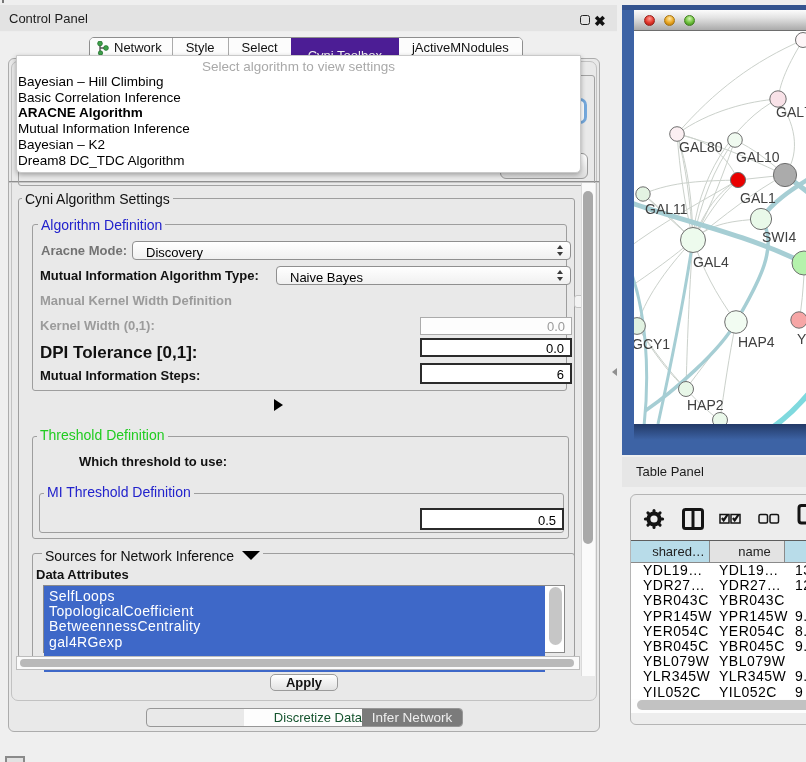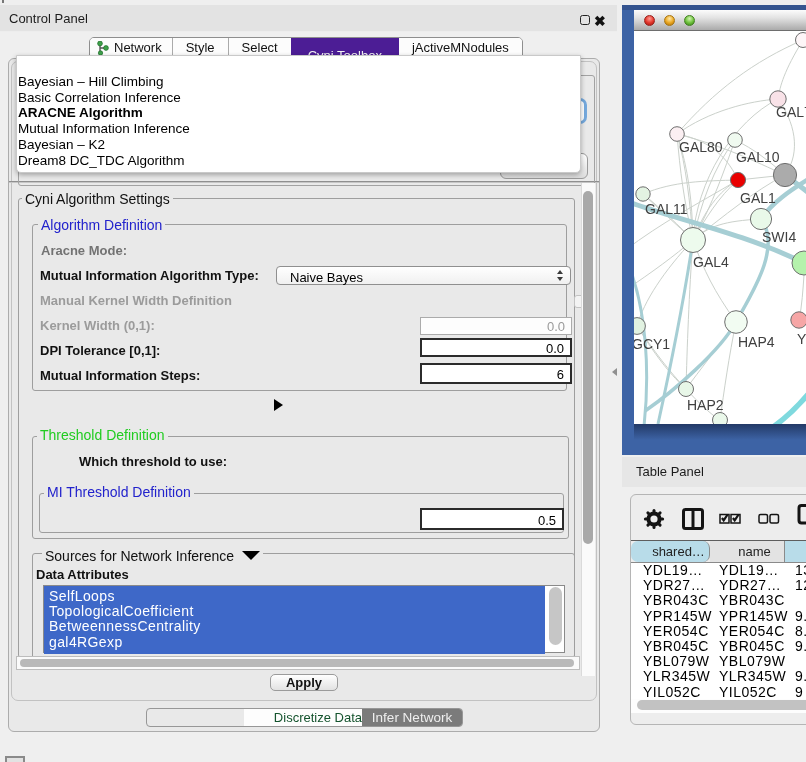--- a/index.html
+++ b/index.html
@@ -30,56 +30,61 @@
   <div class="abs" style="left:545px;top:93px;width:42px;height:26px;border:3px solid #74a8dc;border-radius:7px;background:#fff;"></div>
   <div class="abs" style="left:500px;top:148px;width:88px;height:26px;border:1px solid #9a9a9a;border-radius:6px;background:linear-gradient(#ffffff,#dcdcdc);"></div>
 
   <div class="abs" style="left:18px;top:193px;width:557px;height:460px;border:1px solid #9e9e9e;border-radius:3px;"></div>
   <div class="abs" style="left:22px;top:186px;background:#e9e9e9;padding:0 3px;font-size:14px;color:#111;">Cyni Algorithm Settings</div>
 
   <div class="abs" style="left:32px;top:219px;width:535px;height:167px;border:1px solid #9e9e9e;border-radius:3px;"></div>
   <div class="abs" style="left:38px;top:212px;background:#e9e9e9;padding:0 3px;font-size:14px;color:#2222cc;">Algorithm Definition</div>
 
   <div class="abs" style="left:41px;top:238px;font-size:13px;font-weight:bold;color:#737373;">Aracne Mode:</div>
+  <div class="abs combo" style="left:132px;top:236px;width:439px;height:19px;">
+      <span>Discovery</span>
+      <i class="up"></i>
+      <i class="dn"></i>
+    </div>
 
   <div class="abs" style="left:40px;top:263px;font-size:13px;font-weight:bold;color:#111;">Mutual Information Algorithm Type:</div>
   <div class="abs combo" style="left:276px;top:261px;width:295px;height:19px;">
       <span>Naive Bayes</span>
       <i class="up"></i>
       <i class="dn"></i>
     </div>
 
   <div class="abs" style="left:40px;top:288px;font-size:13px;font-weight:bold;color:#9b9b9b;">Manual Kernel Width Definition</div>
   <div class="abs" style="left:574px;top:290px;width:13px;height:13px;border:1px solid #c3c3c3;border-radius:3px;background:#f3f3f3;"></div>
 
   <div class="abs" style="left:40px;top:313px;font-size:13px;font-weight:bold;color:#9b9b9b;">Kernel Width (0,1):</div>
   <div class="abs" style="left:420px;top:312px;width:152px;height:18px;border:1px solid #ababab;background:#fdfdfd;font-size:13px;color:#9b9b9b;text-align:right;padding:1px 6px 0 0;">0.0</div>
 
-  <div class="abs" style="left:40px;top:338px;font-size:13px;font-weight:bold;color:#111;">DPI Tolerance [0,1]:</div>
+  <div class="abs" style="left:40px;top:338px;font-size:17px;font-weight:bold;color:#111;">DPI Tolerance [0,1]:</div>
   <div class="abs" style="left:420px;top:333px;width:152px;height:19px;border:2px solid #2b2b2b;background:#fff;font-size:13px;color:#000;text-align:right;padding:1px 6px 0 0;">0.0</div>
 
   <div class="abs" style="left:40px;top:363px;font-size:13px;font-weight:bold;color:#111;">Mutual Information Steps:</div>
   <div class="abs" style="left:420px;top:358px;width:152px;height:21px;border:2px solid #2b2b2b;background:#fff;font-size:13px;color:#000;text-align:right;padding:2px 6px 0 0;">6</div>
 
   <div class="abs" style="left:274px;top:394px;width:0;height:0;border-left:9px solid #000;border-top:6px solid transparent;border-bottom:6px solid transparent;"></div>
 
   <div class="abs" style="left:32px;top:431px;width:537px;height:103px;border:1px solid #9e9e9e;border-radius:3px;"></div>
   <div class="abs" style="left:37px;top:422px;background:#e9e9e9;padding:0 3px;font-size:14px;color:#21cc21;">Threshold Definition</div>
   <div class="abs" style="left:79px;top:449px;font-size:13px;font-weight:bold;color:#111;">Which threshold to use:</div>
 
   <div class="abs" style="left:39px;top:488px;width:525px;height:40px;border:1px solid #9e9e9e;border-radius:3px;"></div>
   <div class="abs" style="left:44px;top:479px;background:#e9e9e9;padding:0 3px;font-size:14px;color:#2222cc;">MI Threshold Definition</div>
   <div class="abs" style="left:420px;top:503px;width:144px;height:22px;border:2px solid #2b2b2b;background:#fff;font-size:13px;color:#000;text-align:right;padding:3px 6px 0 0;">0.5</div>
 
   <div class="abs" style="left:32px;top:548px;width:543px;height:116px;border:1px solid #9e9e9e;border-radius:3px;"></div>
   <div class="abs" style="left:42px;top:543px;background:#e9e9e9;padding:0 3px;font-size:14px;color:#111;">Sources for Network Inference <span style="display:inline-block;width:0;height:0;border-top:9px solid #000;border-left:9px solid transparent;border-right:9px solid transparent;vertical-align:1px;margin-left:4px;"></span></div>
   <div class="abs" style="left:36px;top:562px;font-size:13px;font-weight:bold;color:#111;">Data Attributes</div>
 
   <div class="abs" style="left:43px;top:580px;width:522px;height:68px;border:1px solid #8a8a8a;background:#fff;">
-    <div class="abs" style="left:0;top:0;width:501px;height:68px;background:#3e68c8;color:#fff;font-size:14px;letter-spacing:0.4px;line-height:15.2px;padding:3px 0 0 5px;">SelfLoops<br>TopologicalCoefficient<br>BetweennessCentrality<br>gal4RGexp</div>
+    <div class="abs" style="left:0;top:0;width:501px;height:86px;background:#3e68c8;color:#fff;font-size:14px;letter-spacing:0.4px;line-height:15.2px;padding:3px 0 0 5px;">SelfLoops<br>TopologicalCoefficient<br>BetweennessCentrality<br>gal4RGexp</div>
     <div class="abs" style="left:505px;top:1px;width:13px;height:58px;background:#c6c6c6;border-radius:7px;"></div>
   </div>
 
   <div class="abs" style="left:16px;top:651px;width:564px;height:14px;background:#fafafa;border:1px solid #bdbdbd;"></div>
   <div class="abs" style="left:20px;top:654px;width:554px;height:8px;background:#b9b9b9;border-radius:4px;"></div>
 
   <div class="abs" style="left:581px;top:178px;width:14px;height:493px;background:#fafafa;border-left:1px solid #dadada;"></div>
   <div class="abs" style="left:583px;top:186px;width:10px;height:353px;background:#a9a9a9;border-radius:5px;"></div>
 
   <div class="abs" style="left:270px;top:669px;width:68px;height:17px;border:1px solid #9b9b9b;border-radius:5px;background:linear-gradient(#ffffff,#e2e2e2);text-align:center;font-size:13px;font-weight:bold;color:#111;line-height:16px;">Apply</div>
@@ -102,20 +107,21 @@
       <circle cx="3.5" cy="12" r="2.2" fill="#3ea04a" stroke="#1e6e2a" stroke-width="0.7"></circle>
     </svg>Network</div>
   <div style="background:#fcfcfc;color:#111;padding:0 13px;border-right:1px solid #aaa;">Style</div>
   <div style="background:#fcfcfc;color:#111;padding:0 13px;">Select</div>
   <div style="background:#4c1d95;color:#f2f2f2;padding:8px 17px;">Cyni Toolbox</div>
   <div style="background:#fcfcfc;color:#111;padding:0 13px;">jActiveMNodules</div>
 </div>
 
 
 <div class="abs" style="left:16px;top:55px;width:565px;height:118px;background:#ffffff;border:1px solid #c9c9c9;border-radius:0 0 5px 5px;box-shadow:0 2px 5px rgba(0,0,0,0.3);z-index:10;">
+  <div class="abs" style="left:0;top:3px;width:100%;text-align:center;font-size:13.5px;color:#a9a9a9;">Select algorithm to view settings</div>
   <div class="abs" style="left:1px;top:18px;font-size:13.5px;line-height:15.7px;color:#000;">Bayesian – Hill Climbing<br>Basic Correlation Inference<br><b>ARACNE Algorithm</b><br>Mutual Information Inference<br>Bayesian – K2<br>Dream8 DC_TDC Algorithm</div>
 </div>
 
 
 <div class="abs" style="left:622px;top:5px;width:184px;height:450px;background:#3d63a5;"></div>
 <div class="abs" style="left:622px;top:5px;width:184px;height:5px;background:#34548f;"></div>
 
 <div class="abs" style="left:634px;top:10px;width:172px;height:21px;background:linear-gradient(#fcfcfc 0%,#e2e2e2 40%,#bdbdbd 80%,#ababab 100%);border-bottom:1px solid #6e6e6e;">
   <div class="abs" style="left:10px;top:5px;width:11px;height:11px;border-radius:50%;background:radial-gradient(circle at 50% 30%,#ff9a92 0%,#e3352a 55%,#9f1a12 100%);border:1px solid #97201a;"></div>
   <div class="abs" style="left:30px;top:5px;width:11px;height:11px;border-radius:50%;background:radial-gradient(circle at 50% 30%,#ffe9a8 0%,#e9a51f 55%,#a86d0c 100%);border:1px solid #a8750f;"></div>
@@ -245,21 +251,21 @@
       <rect x="139" y="19.5" width="8.5" height="8.5" rx="1.5" fill="none" stroke="#141414" stroke-width="1.5"></rect>
 
       <g fill="none" stroke="#141414" stroke-width="3">
         <rect x="168" y="10.5" width="21" height="17.5" rx="2.5"></rect>
         <path d="M 180 10.5 L 180 16.5 L 189 16.5" stroke-width="2.4"></path>
       </g>
     </g>
   </svg>
 
   <div class="abs" style="left:0;top:45px;width:200px;height:23px;border-top:1px solid #5e5e5e;border-bottom:1px solid #8a8a8a;display:flex;font-size:13px;color:#222;">
-    <div style="width:79px;background:#b8dce9;border-right:1px solid #8a8a8a;text-align:center;line-height:22px;padding-left:17px;border-radius:7px;">shared…</div>
+    <div style="width:79px;background:#b8dce9;border-right:1px solid #8a8a8a;text-align:center;line-height:22px;padding-left:17px;">shared…</div>
     <div style="width:75px;background:#e3e3e3;border-right:1px solid #8a8a8a;text-align:center;line-height:22px;padding-left:15px;">name</div>
     <div style="flex:1;background:#b8dce9;line-height:22px;"></div>
   </div>
 
   <div class="abs" style="left:0;top:68px;width:200px;height:136px;background:#fff;font-size:14px;letter-spacing:0.5px;color:#000;">
     <div style="display:flex;line-height:15.2px;">
         <div style="width:79px;padding-left:12px;">YDL19…</div>
         <div style="width:75px;padding-left:9px;">YDL19…</div>
         <div style="flex:1;padding-left:10px;">13</div>
       </div>

